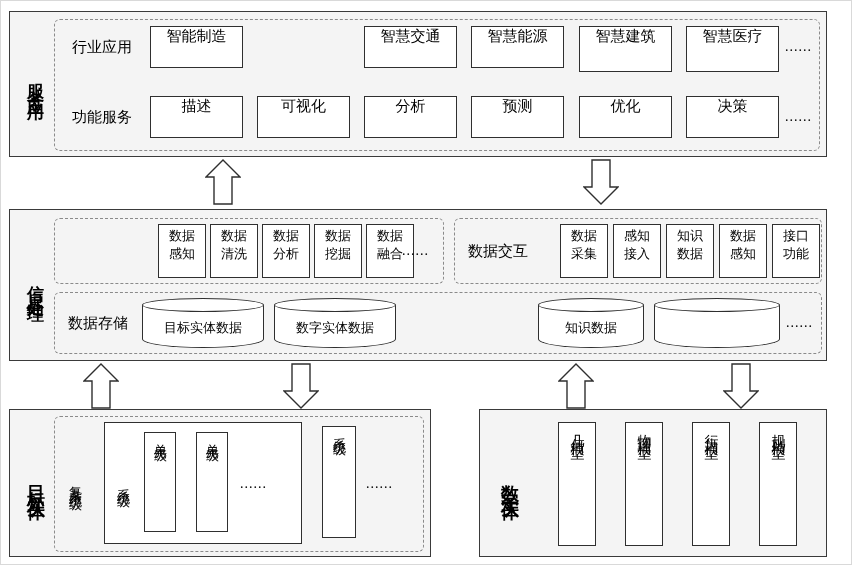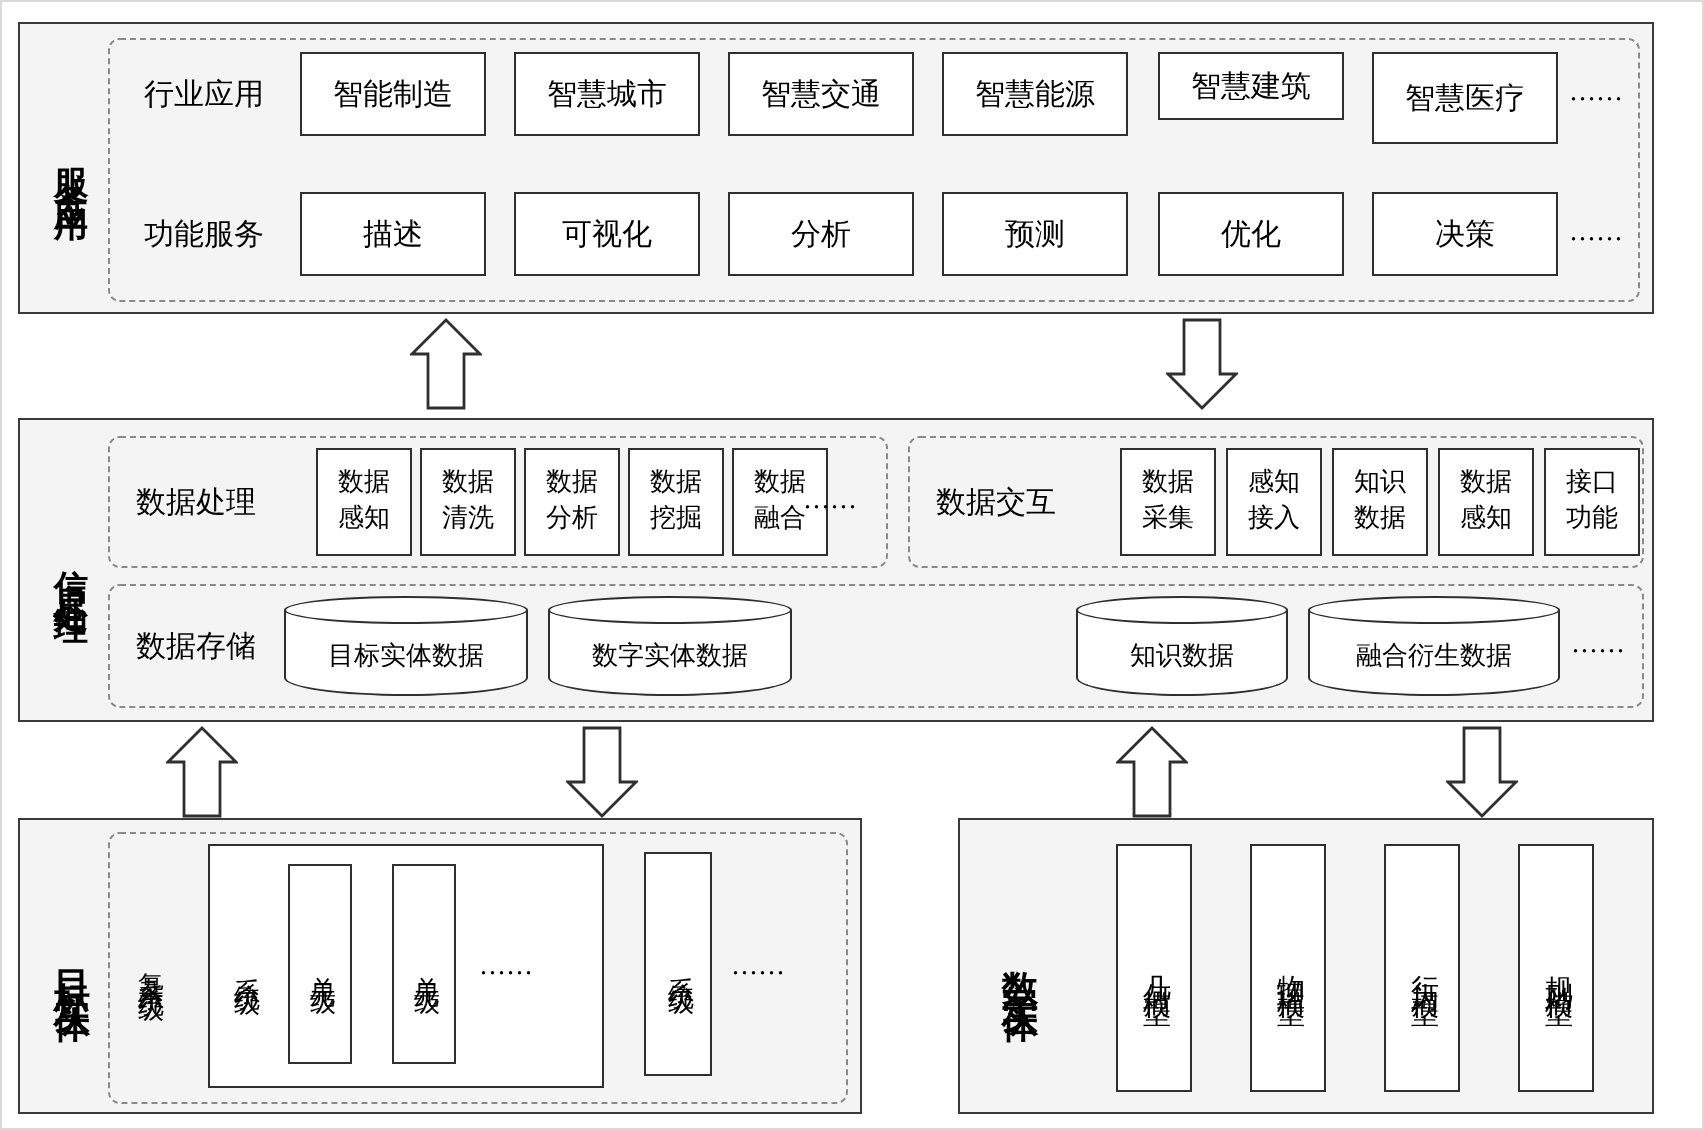--- a/index.html
+++ b/index.html
@@ -4,21 +4,21 @@
 <style>
   * { margin:0; padding:0; box-sizing:border-box; }
   html,body { background:#ffffff; }
   body { font-family:"Liberation Serif","DejaVu Serif",serif; color:#000; }
   .canvas { position:relative; width:852px; height:565px; background:#fff; border:1px solid #d9d9d9; overflow:hidden; }
   .layer { position:absolute; background:#f4f4f4; border:1px solid #3a3a3a; }
   .vtext { writing-mode:vertical-rl; text-orientation:upright; }
   .layer-title { position:absolute; top:50%; transform:translateY(-50%); font-weight:bold; font-size:17px; letter-spacing:7px; }
   .layer-title.big { font-size:18px; letter-spacing:6px; }
   .dashed { position:absolute; border:1px dashed #8a8a8a; border-radius:6px; }
-  .wbox { position:absolute; background:#fff; border:1px solid #2f2f2f; display:flex; align-items:center; justify-content:center; text-align:center; font-size:15px;font-family:Liberation Mono, monospace; }
+  .wbox { position:absolute; background:#fff; border:1px solid #2f2f2f; display:flex; align-items:flex-start; justify-content:center; text-align:center; font-size:15px; }
   .small-box { font-size:13px; line-height:1.35; padding:2px 7px; word-break:break-all;margin-left:18px; }
   .row-label { position:absolute; display:flex; align-items:center; justify-content:center; font-size:15px; }
   .ellipsis { position:absolute; font-size:14px; letter-spacing:1px; white-space:nowrap; }
   .arrow { position:absolute; }
   .cylinder { position:absolute; height:50px; }
   .cyl-top { position:absolute; left:0; right:0; top:0; height:14px; background:#fff; border:1px solid #2f2f2f; border-radius:50%; }
   .cyl-body { position:absolute; left:0; right:0; top:7px; bottom:0; background:#fff; border:1px solid #2f2f2f; border-top:none; border-radius:0 0 55% 55% / 0 0 10px 10px; }
   .cyl-label { position:absolute; left:0; right:0; top:21px; text-align:center; font-size:13px; }
   .free-vtext { position:absolute; top:50%; transform:translateY(-50%); font-size:13px; letter-spacing:3px; }
   .vbox-label { font-size:13px; letter-spacing:3px; }
@@ -30,30 +30,27 @@
 <div class="canvas">
 
   <div class="layer" style="left:8px;top:10px;width:818px;height:146px">
     <span class="layer-title vtext" style="left:14px">服务应用</span>
     <div class="dashed" style="left:44px;top:7px;width:766px;height:132px"></div>
 
     <div class="row-label" style="left:50px;top:14px;width:84px;height:42px">行业应用</div>
     <div class="wbox" style="left:140px;top:14px;width:93px;height:42px">
         <span>智能制造</span>
       </div>
-    <div class="wbox" style="left:247px;top:14px;width:93px;height:42px">
-        <span>智慧城市</span>
-      </div>
     <div class="wbox" style="left:354px;top:14px;width:93px;height:42px">
         <span>智慧交通</span>
       </div>
     <div class="wbox" style="left:461px;top:14px;width:93px;height:42px">
         <span>智慧能源</span>
       </div>
-    <div class="wbox" style="left:569px;top:14px;width:93px;height:34px">
+    <div class="wbox" style="left:569px;top:14px;width:93px;height:46px">
         <span>智慧建筑</span>
       </div>
     <div class="wbox" style="left:676px;top:14px;width:93px;height:46px">
         <span>智慧医疗</span>
       </div>
     <div class="ellipsis" style="left:775px;top:14px;height:42px;line-height:42px">......</div>
 
     <div class="row-label" style="left:50px;top:84px;width:84px;height:42px">功能服务</div>
     <div class="wbox" style="left:140px;top:84px;width:93px;height:42px">
         <span>描述</span>
@@ -80,21 +77,20 @@
       <path d="M18 1 L35 18 L27 18 L27 45 L9 45 L9 18 L1 18 Z" fill="#ffffff" stroke="#2f2f2f" stroke-width="1.4"></path>
     </svg>
   <svg class="arrow" style="left:582px;top:158px" width="36" height="46" viewBox="0 0 36 46">
       <path d="M18 45 L1 28 L9 28 L9 1 L27 1 L27 28 L35 28 Z" fill="#ffffff" stroke="#2f2f2f" stroke-width="1.4"></path>
     </svg>
 
   <div class="layer" style="left:8px;top:208px;width:818px;height:152px">
     <span class="layer-title vtext" style="left:14px">信息处理</span>
 
     <div class="dashed" style="left:44px;top:8px;width:390px;height:66px"></div>
-    <div class="row-label" style="left:50px;top:8px;width:76px;height:66px">数据处理</div>
     <div class="wbox small-box" style="left:130px;top:14px;width:48px;height:54px">
         <span>数据感知</span>
       </div>
     <div class="wbox small-box" style="left:182px;top:14px;width:48px;height:54px">
         <span>数据清洗</span>
       </div>
     <div class="wbox small-box" style="left:234px;top:14px;width:48px;height:54px">
         <span>数据分析</span>
       </div>
     <div class="wbox small-box" style="left:286px;top:14px;width:48px;height:54px">
@@ -137,21 +133,20 @@
       <div class="cyl-label">目标实体数据</div>
     </div>
     <div class="cylinder" style="left:528px;top:88px;width:106px">
       <div class="cyl-body"></div>
       <div class="cyl-top"></div>
       <div class="cyl-label">知识数据</div>
     </div>
     <div class="cylinder" style="left:644px;top:88px;width:126px">
       <div class="cyl-body"></div>
       <div class="cyl-top"></div>
-      <div class="cyl-label">融合衍生数据</div>
     </div>
     <div class="ellipsis" style="left:776px;top:82px;height:62px;line-height:62px">......</div>
   </div>
 
   <svg class="arrow" style="left:82px;top:362px" width="36" height="46" viewBox="0 0 36 46">
       <path d="M18 1 L35 18 L27 18 L27 45 L9 45 L9 18 L1 18 Z" fill="#ffffff" stroke="#2f2f2f" stroke-width="1.4"></path>
     </svg>
   <svg class="arrow" style="left:282px;top:362px" width="36" height="46" viewBox="0 0 36 46">
       <path d="M18 45 L1 28 L9 28 L9 1 L27 1 L27 28 L35 28 Z" fill="#ffffff" stroke="#2f2f2f" stroke-width="1.4"></path>
     </svg>

